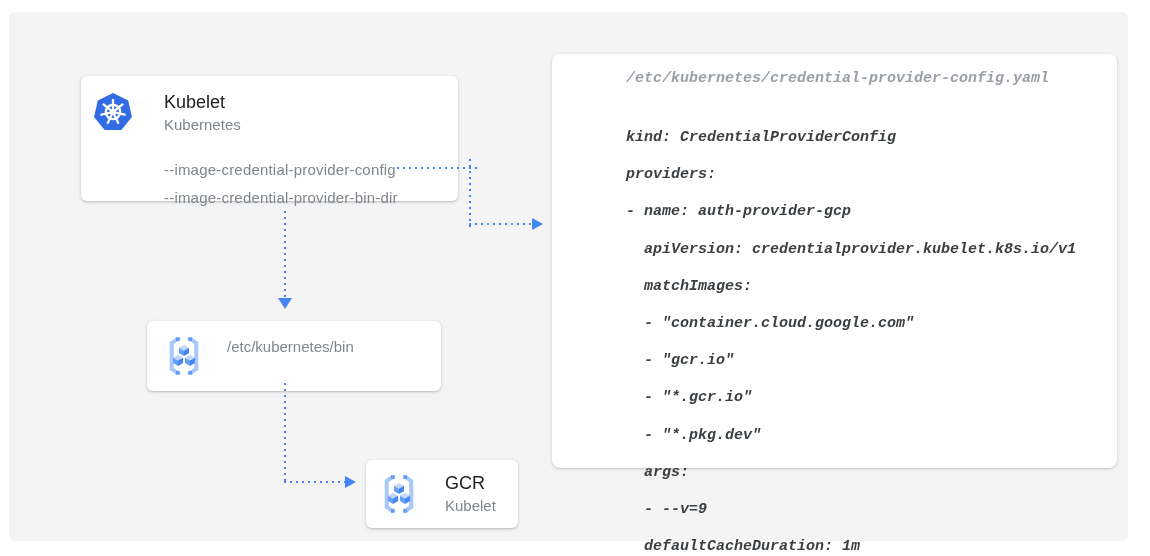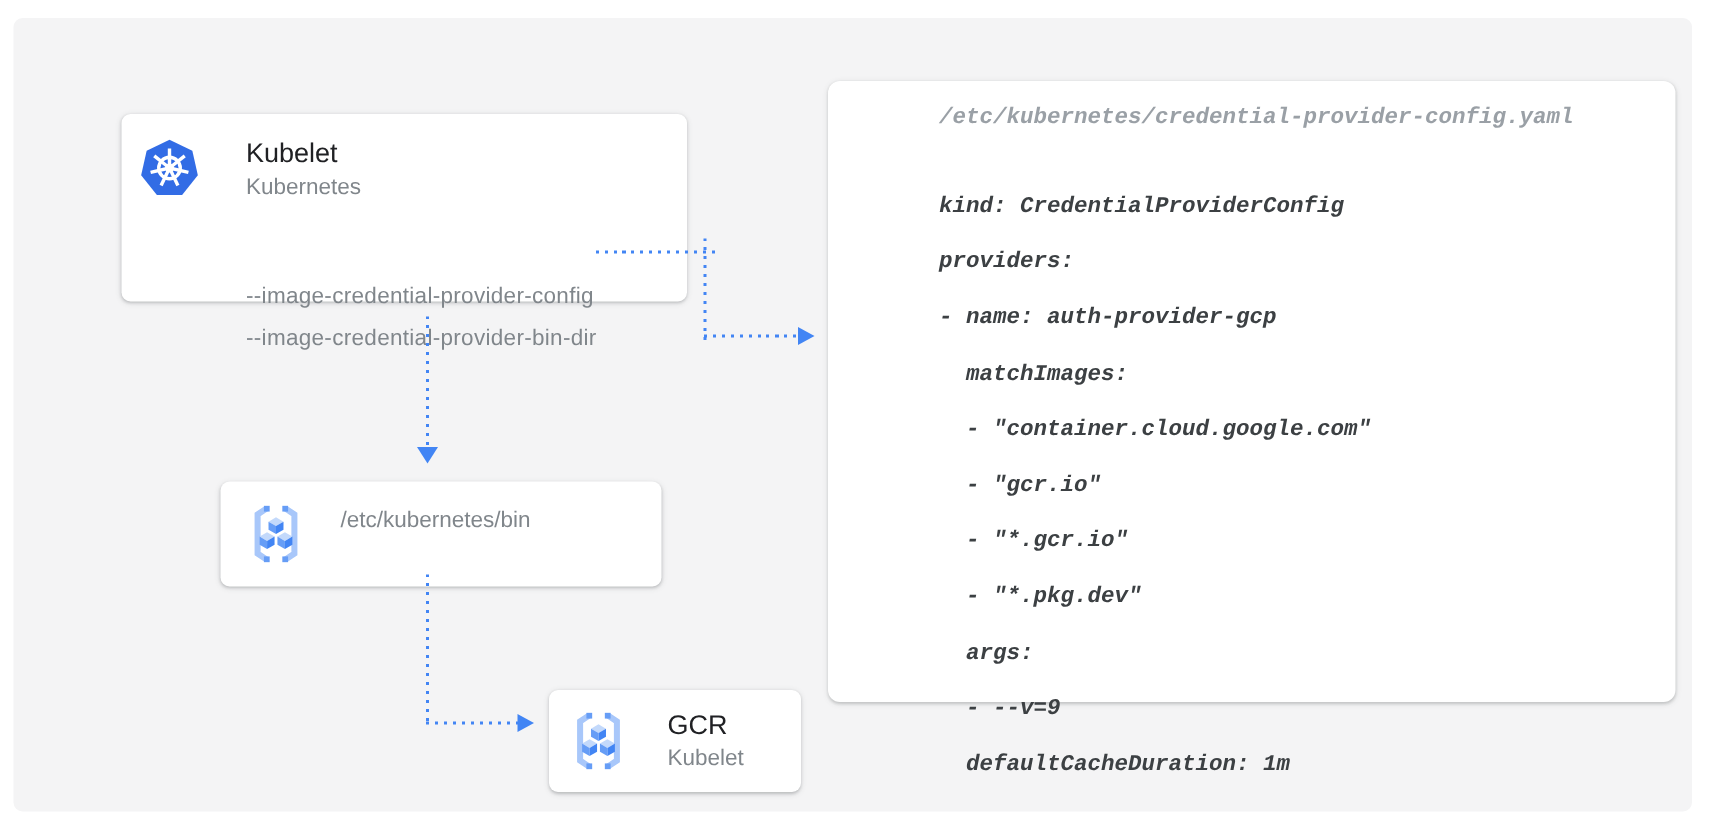--- a/index.html
+++ b/index.html
@@ -11,32 +11,32 @@
   .canvas {
     position:absolute; left:9px; top:12px; width:1119px; height:529px;
     background:var(--canvas-bg,#f4f4f5); border-radius:6px;
   }
   .card {
     position:absolute; background:#ffffff; border-radius:6px;
     box-shadow:0 1px 2px rgba(60,64,67,.22), 0 1px 4px rgba(60,64,67,.12);
   }
   .card-kubelet { left:72px; top:64px; width:377px; height:125px; }
   .card-auth    { left:138px; top:309px; width:294px; height:70px; }
-  .card-gcr     { left:357px; top:448px; width:168px; height:68px; }
+  .card-gcr     { left:357px; top:448px; width:152px; height:68px; }
   .panel {
     position:absolute; left:543px; top:42px; width:565px; height:414px;
     background:#ffffff; border-radius:8px;
     box-shadow:0 1px 2px rgba(60,64,67,.2), 0 1px 4px rgba(60,64,67,.1);
   }
   .icon { position:absolute; }
   .card-title { font-size:18px; line-height:23px; color:var(--card-title,#202124); white-space:nowrap; }
   .card-sub   { font-size:15px; line-height:21px; color:var(--muted-text,#80868b); white-space:nowrap; }
   .kubelet-text { position:absolute; left:83px; top:15px; }
   .flags { position:absolute; left:83px; top:80px; font-size:15px; line-height:28px;
-           color:var(--muted-text,#80868b); letter-spacing:.2px; white-space:nowrap;margin-top:28px; }
+           color:var(--muted-text,#80868b); letter-spacing:.2px; white-space:nowrap; }
   .auth-text { position:absolute; left:80px; top:15px; }
   .gcr-text  { position:absolute; left:79px; top:12px; }
   .code-title {
     position:absolute; left:74px; top:14px;
     font-family:"Liberation Mono","DejaVu Sans Mono",monospace;
     font-style:italic; font-weight:bold; font-size:15px; line-height:21px;
     color:var(--code-title,#9aa0a6); white-space:pre;
   }
   .code-block { position:absolute; left:74px; top:57px; }
   .code-line {
@@ -144,20 +144,21 @@
       <div class="card-sub">Kubelet</div>
     </div>
   </div>
 
   <div class="panel">
     <div class="code-title">/etc/kubernetes/credential-provider-config.yaml</div>
     <div class="code-block">
       <div class="code-line">kind: CredentialProviderConfig</div>
       <div class="code-line">providers:</div>
       <div class="code-line">- name: auth-provider-gcp</div>
+      <div class="code-line">  apiVersion: credentialprovider.kubelet.k8s.io/v1</div>
       <div class="code-line">  matchImages:</div>
       <div class="code-line">  - "container.cloud.google.com"</div>
       <div class="code-line">  - "gcr.io"</div>
       <div class="code-line">  - "*.gcr.io"</div>
       <div class="code-line">  - "*.pkg.dev"</div>
       <div class="code-line">  args:</div>
       <div class="code-line">  - --v=9</div>
       <div class="code-line">  defaultCacheDuration: 1m</div>
     </div>
   </div>

